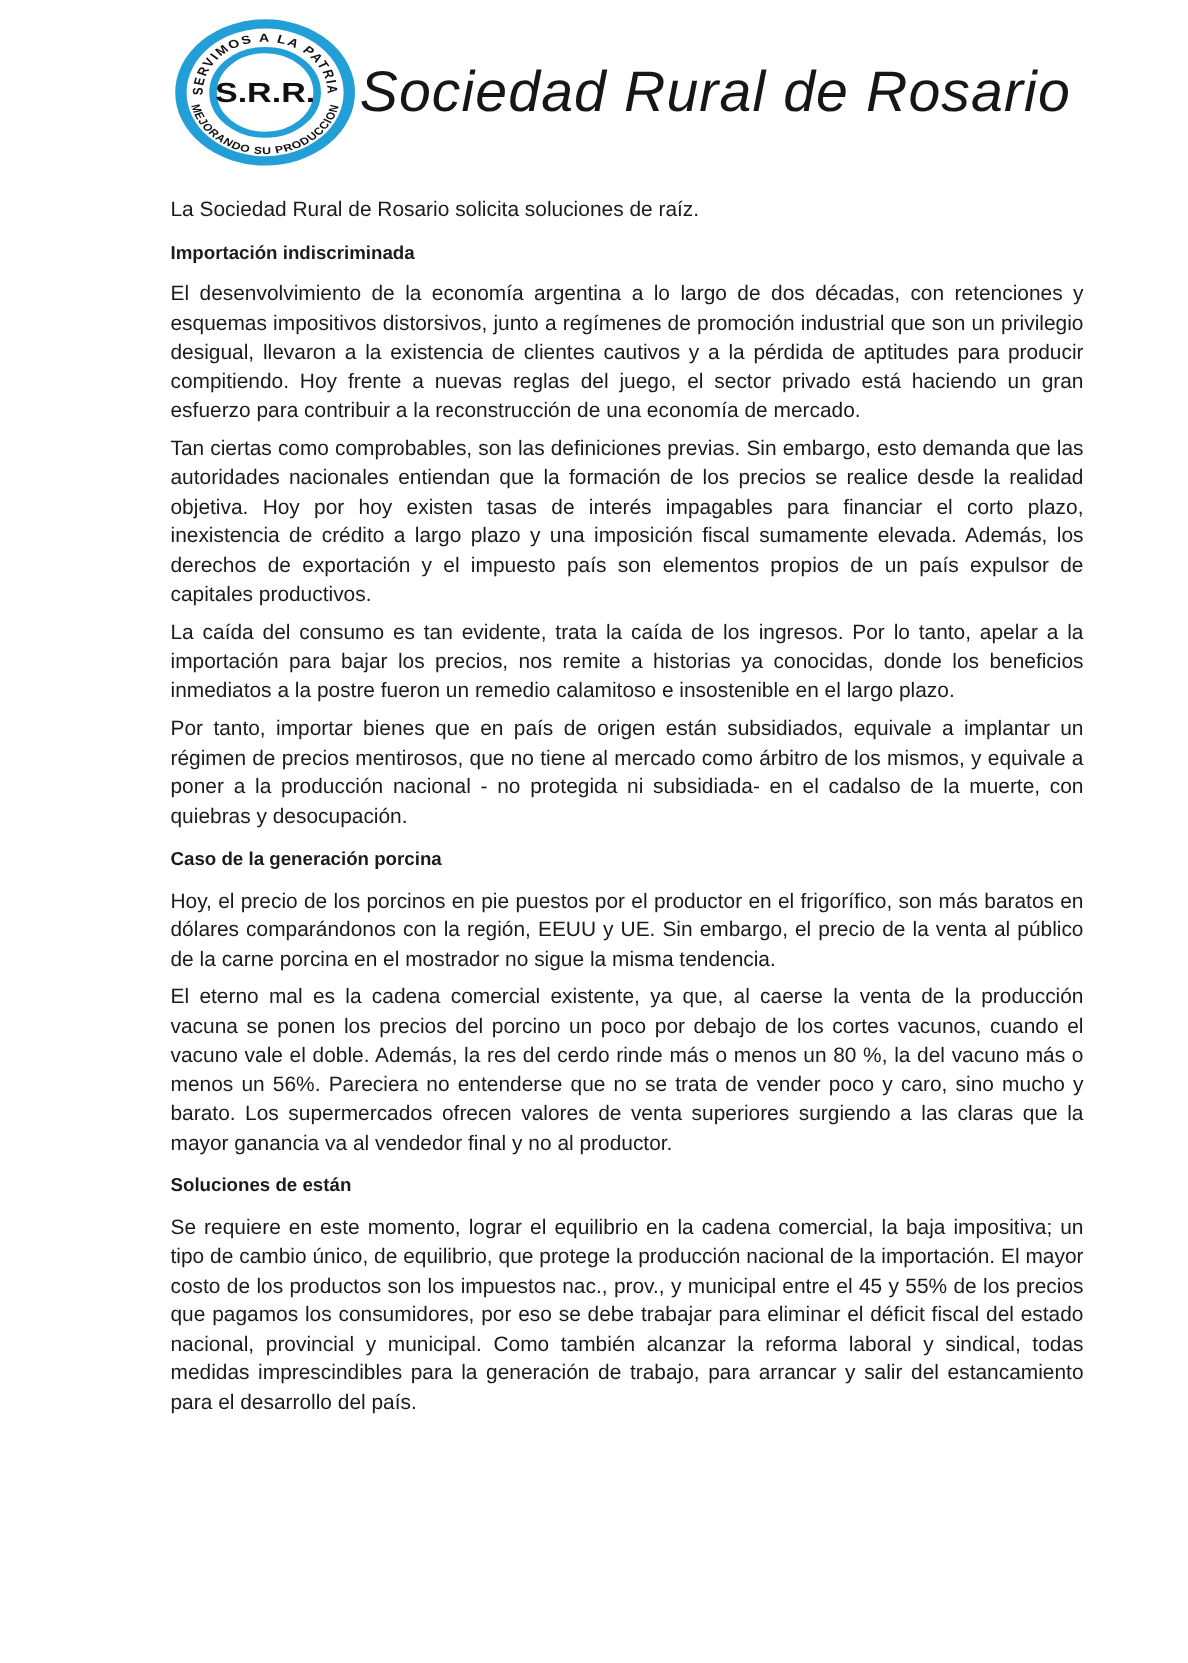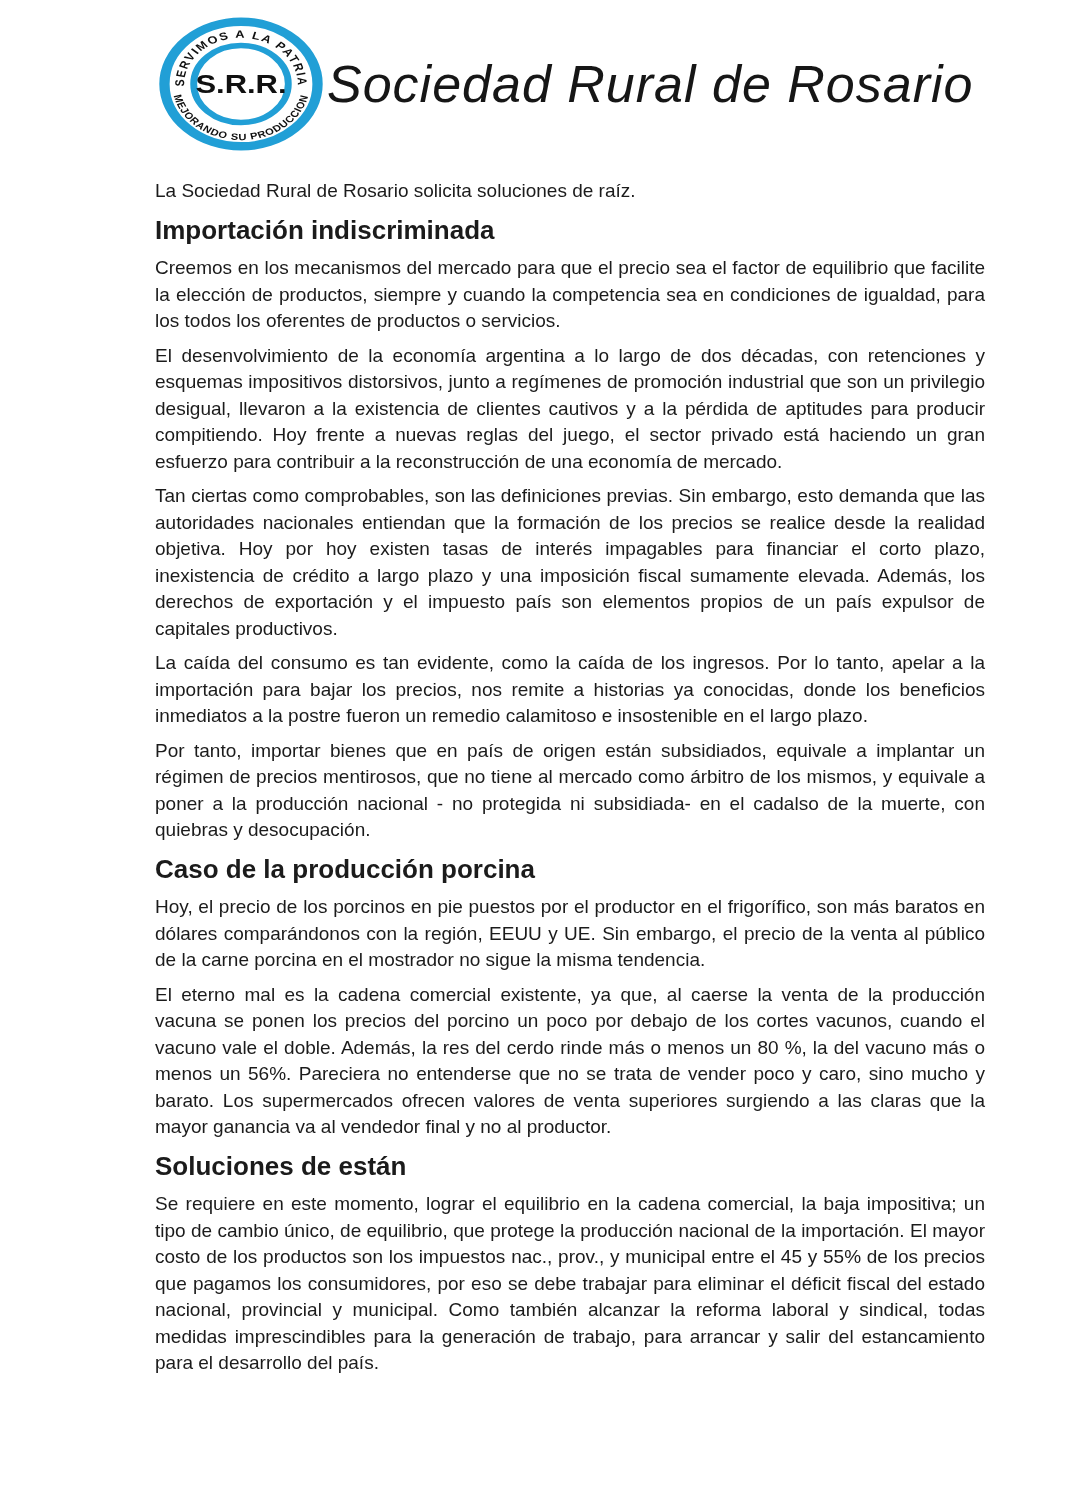--- a/index.html
+++ b/index.html
@@ -44,21 +44,21 @@
     width: 830px;
     margin: 24px 95px 0 155px;
     font-family: Liberation Sans, sans-serif;
     font-size: 19px;
     line-height: 26.5px;
     color: #1b1b1b;
     text-align: justify;
   }
   .content p.intro   { margin: 0 0 12px 0; }
   .content h2.heading {
-    font-size: 26px;
+    font-size: 17px;
     line-height: 26.5px;
     font-weight: 700;
     margin: 12px 0 12px 0;
   }
   .content p.para      { margin: 0 0 8px 0; }
   .content p.bold-para { margin: 4px 0 0 0; font-weight: 700; }
   .arc-text {
     font-family: "Liberation Sans", sans-serif;
     font-weight: 700;
     fill: #101010;
@@ -101,25 +101,24 @@
 
     <div class="title-wrap">
       <h1 class="script-title">Sociedad Rural de Rosario</h1>
     </div>
 
   </header>
 
   <main class="content" id="doc-content">
       <p class="intro">La Sociedad Rural de Rosario solicita soluciones de raíz.</p>
       <h2 class="heading">Importación indiscriminada</h2>
-      <p class="para">Creemos en los mecanismos del mercado para que el precio sea el factor de equilibrio que facilite la elección de productos, siempre y cuando la competencia sea en condiciones de igualdad, para los todos los oferentes de productos o servicios.</p>
       <p class="para">El desenvolvimiento de la economía argentina a lo largo de dos décadas, con retenciones y esquemas impositivos distorsivos, junto a regímenes de promoción industrial que son un privilegio desigual, llevaron a la existencia de clientes cautivos y a la pérdida de aptitudes para producir compitiendo. Hoy frente a nuevas reglas del juego, el sector privado está haciendo un gran esfuerzo para contribuir a la reconstrucción de una economía de mercado.</p>
       <p class="para">Tan ciertas como comprobables, son las definiciones previas. Sin embargo, esto demanda que las autoridades nacionales entiendan que la formación de los precios se realice desde la realidad objetiva. Hoy por hoy existen tasas de interés impagables para financiar el corto plazo, inexistencia de crédito a largo plazo y una imposición fiscal sumamente elevada. Además, los derechos de exportación y el impuesto país son elementos propios de un país expulsor de capitales productivos.</p>
-      <p class="para">La caída del consumo es tan evidente, como la caída de los ingresos. Por lo tanto, apelar a la importación para bajar los precios, nos remite a historias ya conocidas, donde los beneficios inmediatos a la postre fueron un remedio calamitoso e insostenible en el largo plazo.</p>
+      <p class="para">La caída del consumo es tan evidente, trata la caída de los ingresos. Por lo tanto, apelar a la importación para bajar los precios, nos remite a historias ya conocidas, donde los beneficios inmediatos a la postre fueron un remedio calamitoso e insostenible en el largo plazo.</p>
       <p class="para">Por tanto, importar bienes que en país de origen están subsidiados, equivale a implantar un régimen de precios mentirosos, que no tiene al mercado como árbitro de los mismos, y equivale a poner a la producción nacional - no protegida ni subsidiada- en el cadalso de la muerte, con quiebras y desocupación.</p>
-      <h2 class="heading">Caso de la producción porcina</h2>
+      <h2 class="heading">Caso de la generación porcina</h2>
       <p class="para">Hoy, el precio de los porcinos en pie puestos por el productor en el frigorífico, son más baratos en dólares comparándonos con la región, EEUU y UE. Sin embargo, el precio de la venta al público de la carne porcina en el mostrador no sigue la misma tendencia.</p>
       <p class="para">El eterno mal es la cadena comercial existente, ya que, al caerse la venta de la producción vacuna se ponen los precios del porcino un poco por debajo de los cortes vacunos, cuando el vacuno vale el doble. Además, la res del cerdo rinde más o menos un 80 %, la del vacuno más o menos un 56%. Pareciera no entenderse que no se trata de vender poco y caro, sino mucho y barato. Los supermercados ofrecen valores de venta superiores surgiendo a las claras que la mayor ganancia va al vendedor final y no al productor.</p>
       <h2 class="heading">Soluciones de están</h2>
       <p class="para">Se requiere en este momento, lograr el equilibrio en la cadena comercial, la baja impositiva; un tipo de cambio único, de equilibrio, que protege la producción nacional de la importación. El mayor costo de los productos son los impuestos nac., prov., y municipal entre el 45 y 55% de los precios que pagamos los consumidores, por eso se debe trabajar para eliminar el déficit fiscal del estado nacional, provincial y municipal. Como también alcanzar la reforma laboral y sindical, todas medidas imprescindibles para la generación de trabajo, para arrancar y salir del estancamiento para el desarrollo del país.</p>
     </main>
 
 </div>
 
 </body></html>

